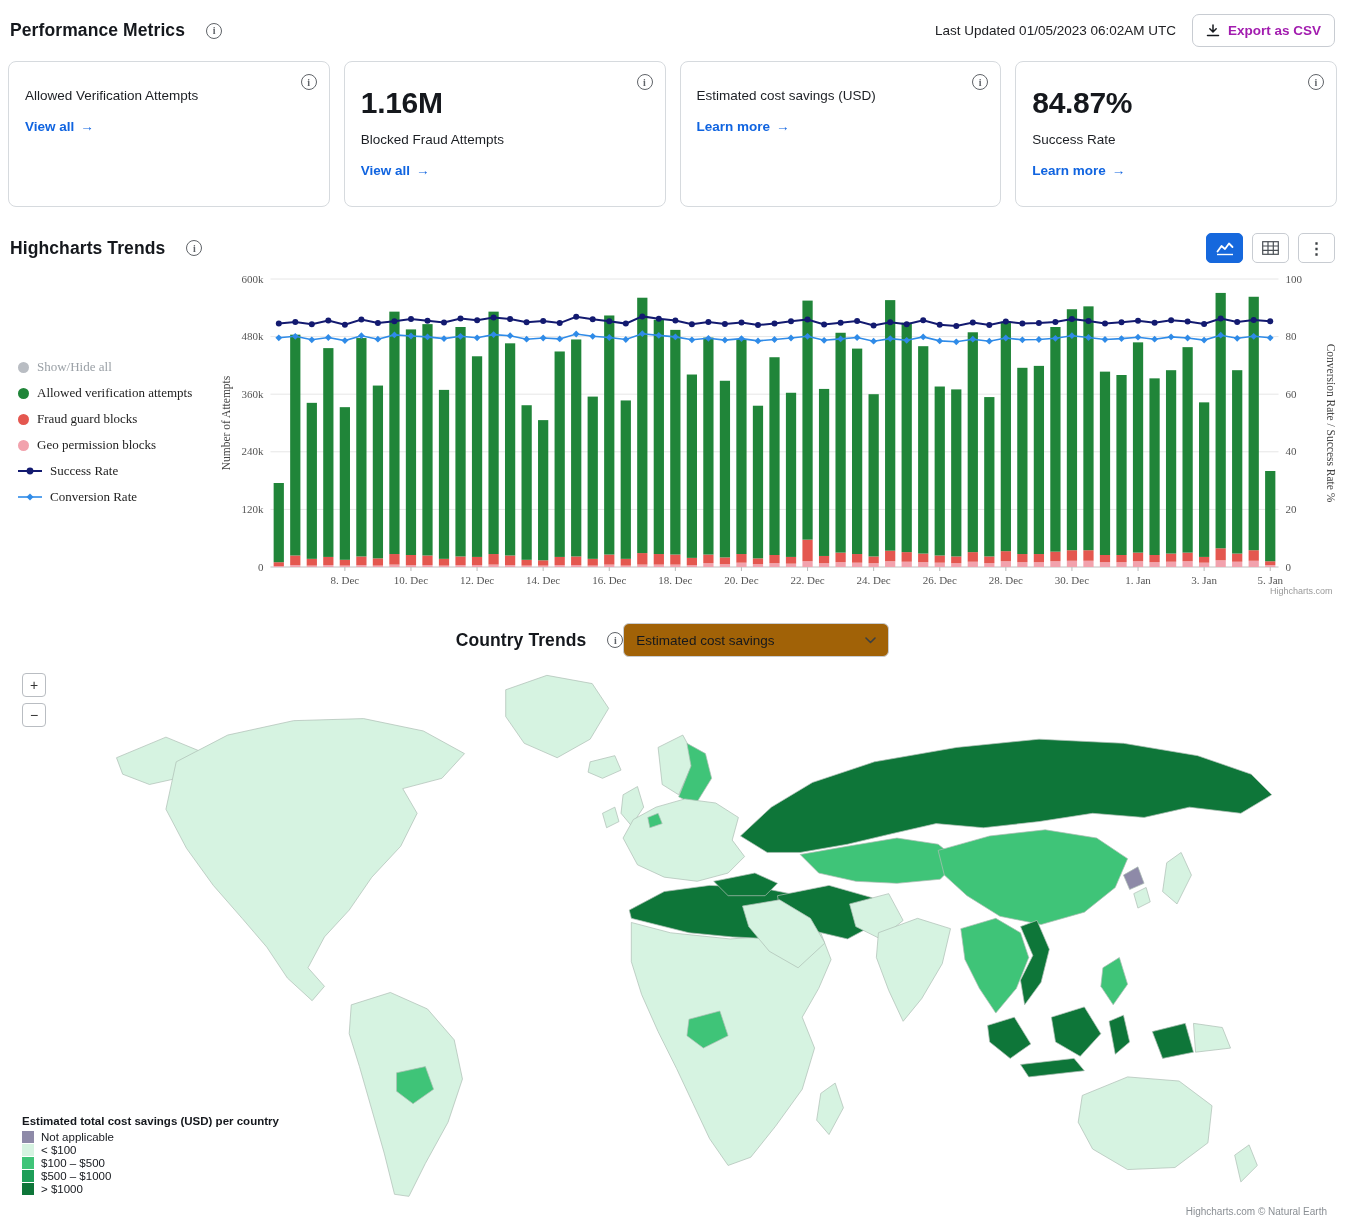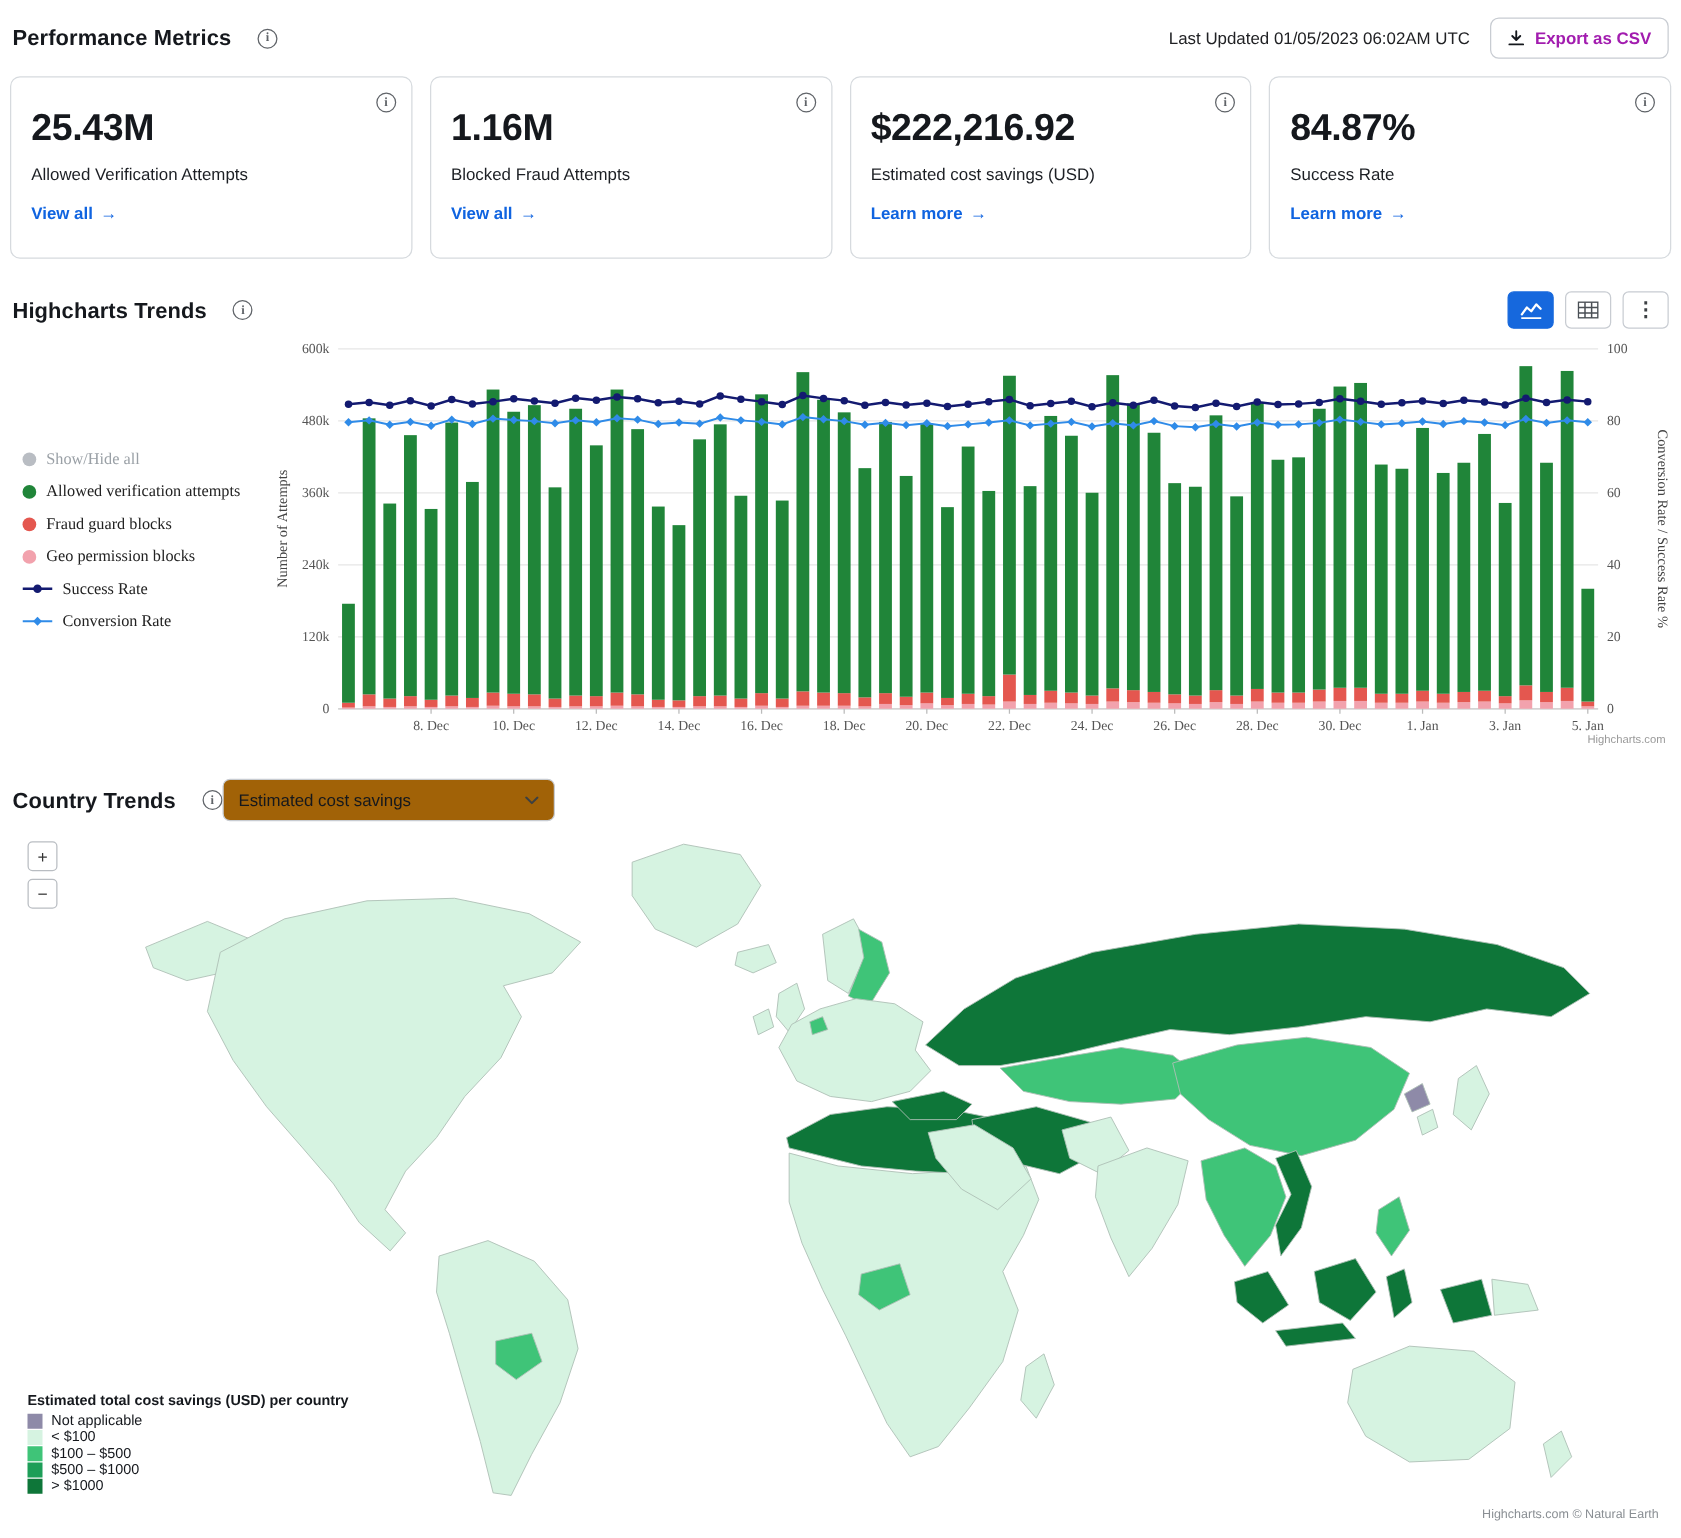--- a/index.html
+++ b/index.html
@@ -36,21 +36,21 @@
   .chart-legend{width:208px;padding:94px 0 0 10px;display:flex;flex-direction:column;gap:10px}
   .cl-item{display:flex;align-items:center;gap:8px;font-family:"Liberation Serif",serif;font-size:13px;color:#222;cursor:pointer}
   .cl-item.muted{color:#9aa0a6}
   .cl-dot{width:11px;height:11px;border-radius:50%;display:inline-block}
   #trend-svg{flex:1;display:block}
   #trend-svg text{font-family:"Liberation Serif",serif;font-size:11px;fill:#555}
   #trend-svg text.axtitle{font-size:11.5px;fill:#444}
   #trend-svg text.credit{font-family:"Liberation Sans",sans-serif;font-size:9px;fill:#999}
 
   
-  .country-head{display:flex;justify-content:flex-start;align-items:center;margin:26px 2px 0}
+  .country-head{display:flex;justify-content:center;align-items:center;margin:26px 2px 0}
   .select-box{display:flex;justify-content:space-between;align-items:center;width:266px;height:34px;
     border:1px solid #c8ccd2;border-radius:6px;padding:0 12px;font-size:13.5px;cursor:pointer;background:#a16207}
   .map-wrap{position:relative;height:556px;margin-top:6px}
   #world-map{width:100%;height:100%;display:block}
   #world-map path{stroke:#aebfb5;stroke-width:.7;cursor:pointer}
   .zoom{position:absolute;left:14px;top:10px;display:flex;flex-direction:column;gap:6px}
   .zoom button{width:24px;height:24px;border:1px solid #b9bdc2;background:#fff;border-radius:4px;font-size:14px;cursor:pointer;line-height:1;color:#333}
   .map-legend{position:absolute;left:14px;bottom:24px;font-size:11.5px;color:#15181d}
   .map-legend .ml-title{font-weight:700;margin-bottom:4px}
   .ml-row{display:flex;align-items:center;gap:7px;margin-top:1px}
@@ -74,39 +74,37 @@
           <path d="M7 1v6.2M3.8 4.8 7 8l3.2-3.2M1.5 11.5h11" stroke="#15181d" stroke-width="1.5" fill="none" stroke-linecap="round" stroke-linejoin="round"></path>
         </svg>
         <span>Export as CSV</span>
       </button>
     </div>
   </header>
 
   <section class="cards">
     <div class="card">
       <span class="info-i card-info">i</span>
-      <div class="card-value">25.43M</div>
       <div class="card-label">Allowed Verification Attempts</div>
       <a class="card-link">
           <span>View all</span>
           <span>→</span>
         </a>
     </div>
     <div class="card">
       <span class="info-i card-info">i</span>
       <div class="card-value">1.16M</div>
       <div class="card-label">Blocked Fraud Attempts</div>
       <a class="card-link">
           <span>View all</span>
           <span>→</span>
         </a>
     </div>
     <div class="card">
       <span class="info-i card-info">i</span>
-      <div class="card-value">$222,216.92</div>
       <div class="card-label">Estimated cost savings (USD)</div>
       <a class="card-link">
           <span>Learn more</span>
           <span>→</span>
         </a>
     </div>
     <div class="card">
       <span class="info-i card-info">i</span>
       <div class="card-value">84.87%</div>
       <div class="card-label">Success Rate</div>

